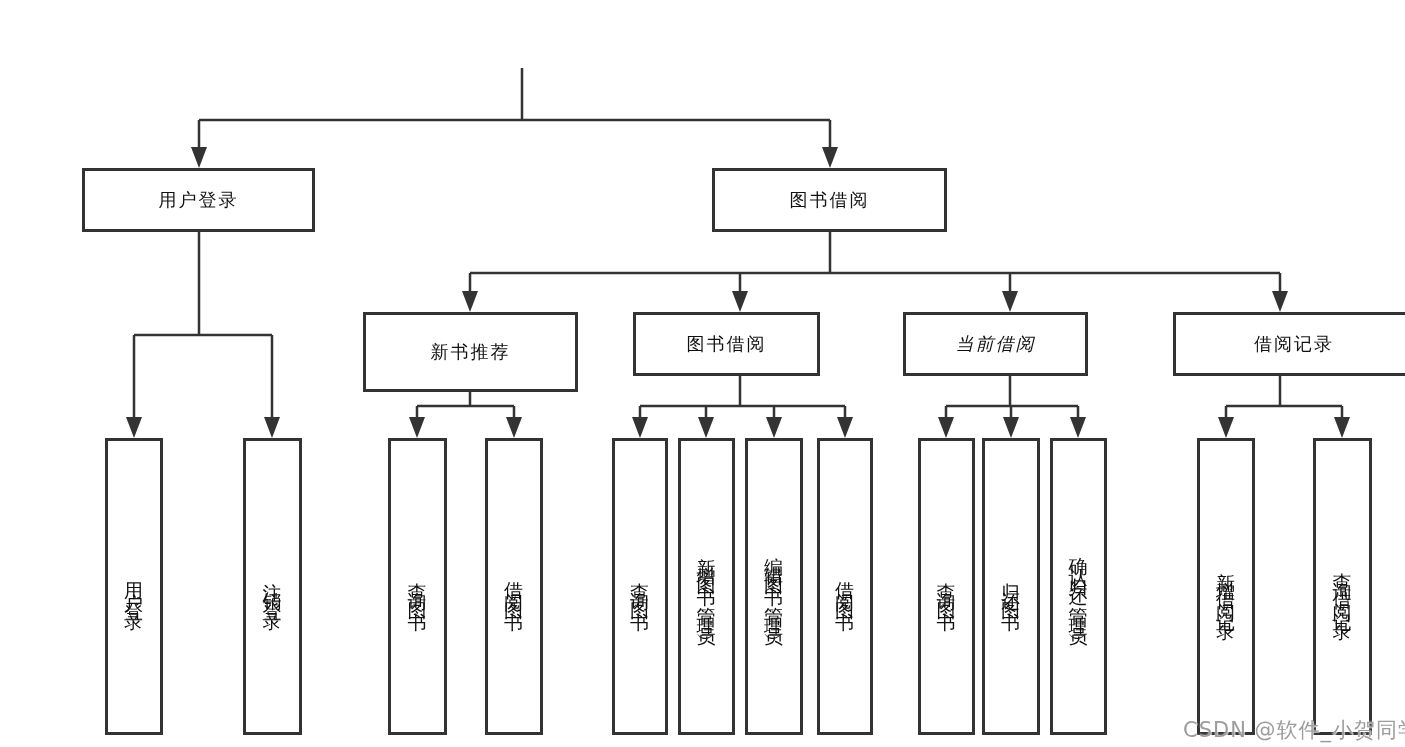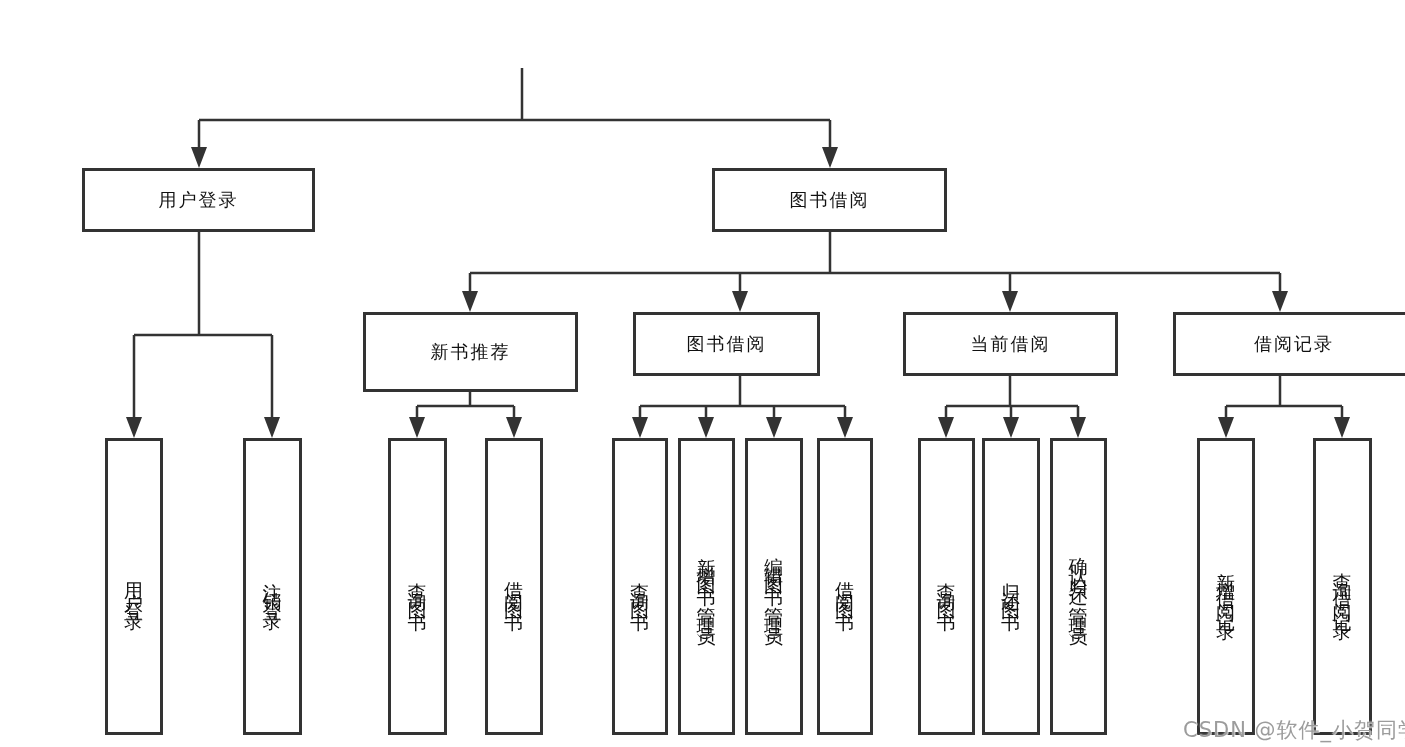--- a/index.html
+++ b/index.html
@@ -37,21 +37,21 @@
     line-height:1;
   }
   
   .n-root{left:20px;top:13px;width:1004px;height:55px;}
   
   .n-user-login{left:82px;top:168px;width:233px;height:64px;}
   .n-book-mgmt{left:712px;top:168px;width:235px;height:64px;}
   
   .n-new-books{left:363px;top:312px;width:215px;height:80px;}
   .n-book-borrow{left:633px;top:312px;width:187px;height:64px;}
-  .n-current-borrow{left:903px;top:312px;width:215px;height:64px;}
+  .n-current-borrow{left:903px;top:312px;width:185px;height:64px;font-style:italic;}
   .n-borrow-records{left:1173px;top:312px;width:242px;height:64px;}
   
   .leaf{top:438px;height:297px;}
   .n-leaf-ul-login{left:105px;width:58px;}
   .n-leaf-ul-logout{left:243px;width:59px;}
   .n-leaf-nb-query{left:388px;width:59px;}
   .n-leaf-nb-borrow{left:485px;width:58px;}
   .n-leaf-bb-query{left:612px;width:56px;}
   .n-leaf-bb-add{left:678px;width:57px;}
   .n-leaf-bb-edit{left:745px;width:58px;}

